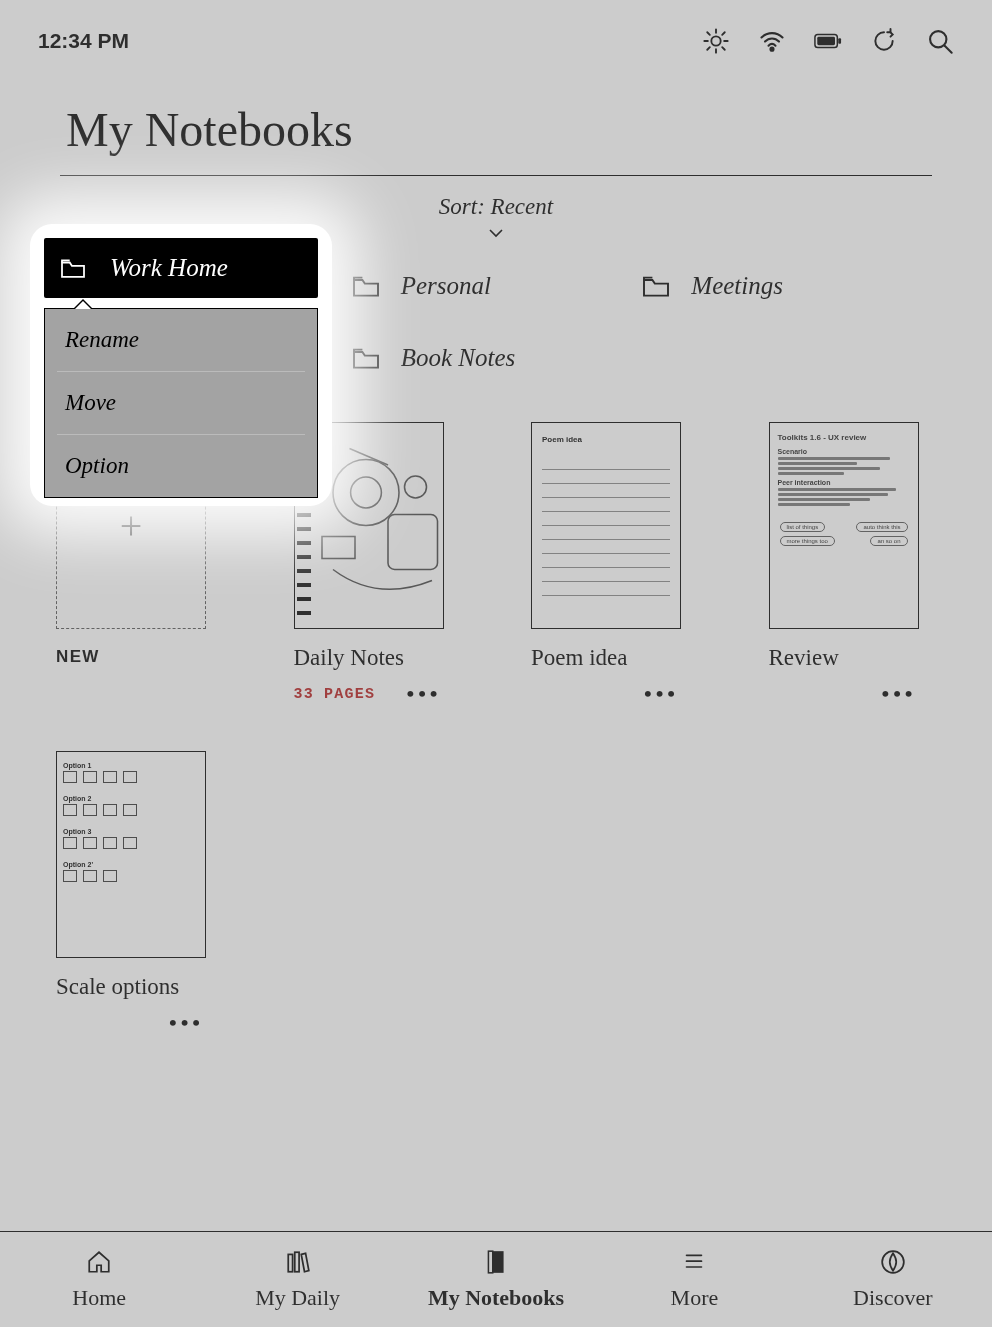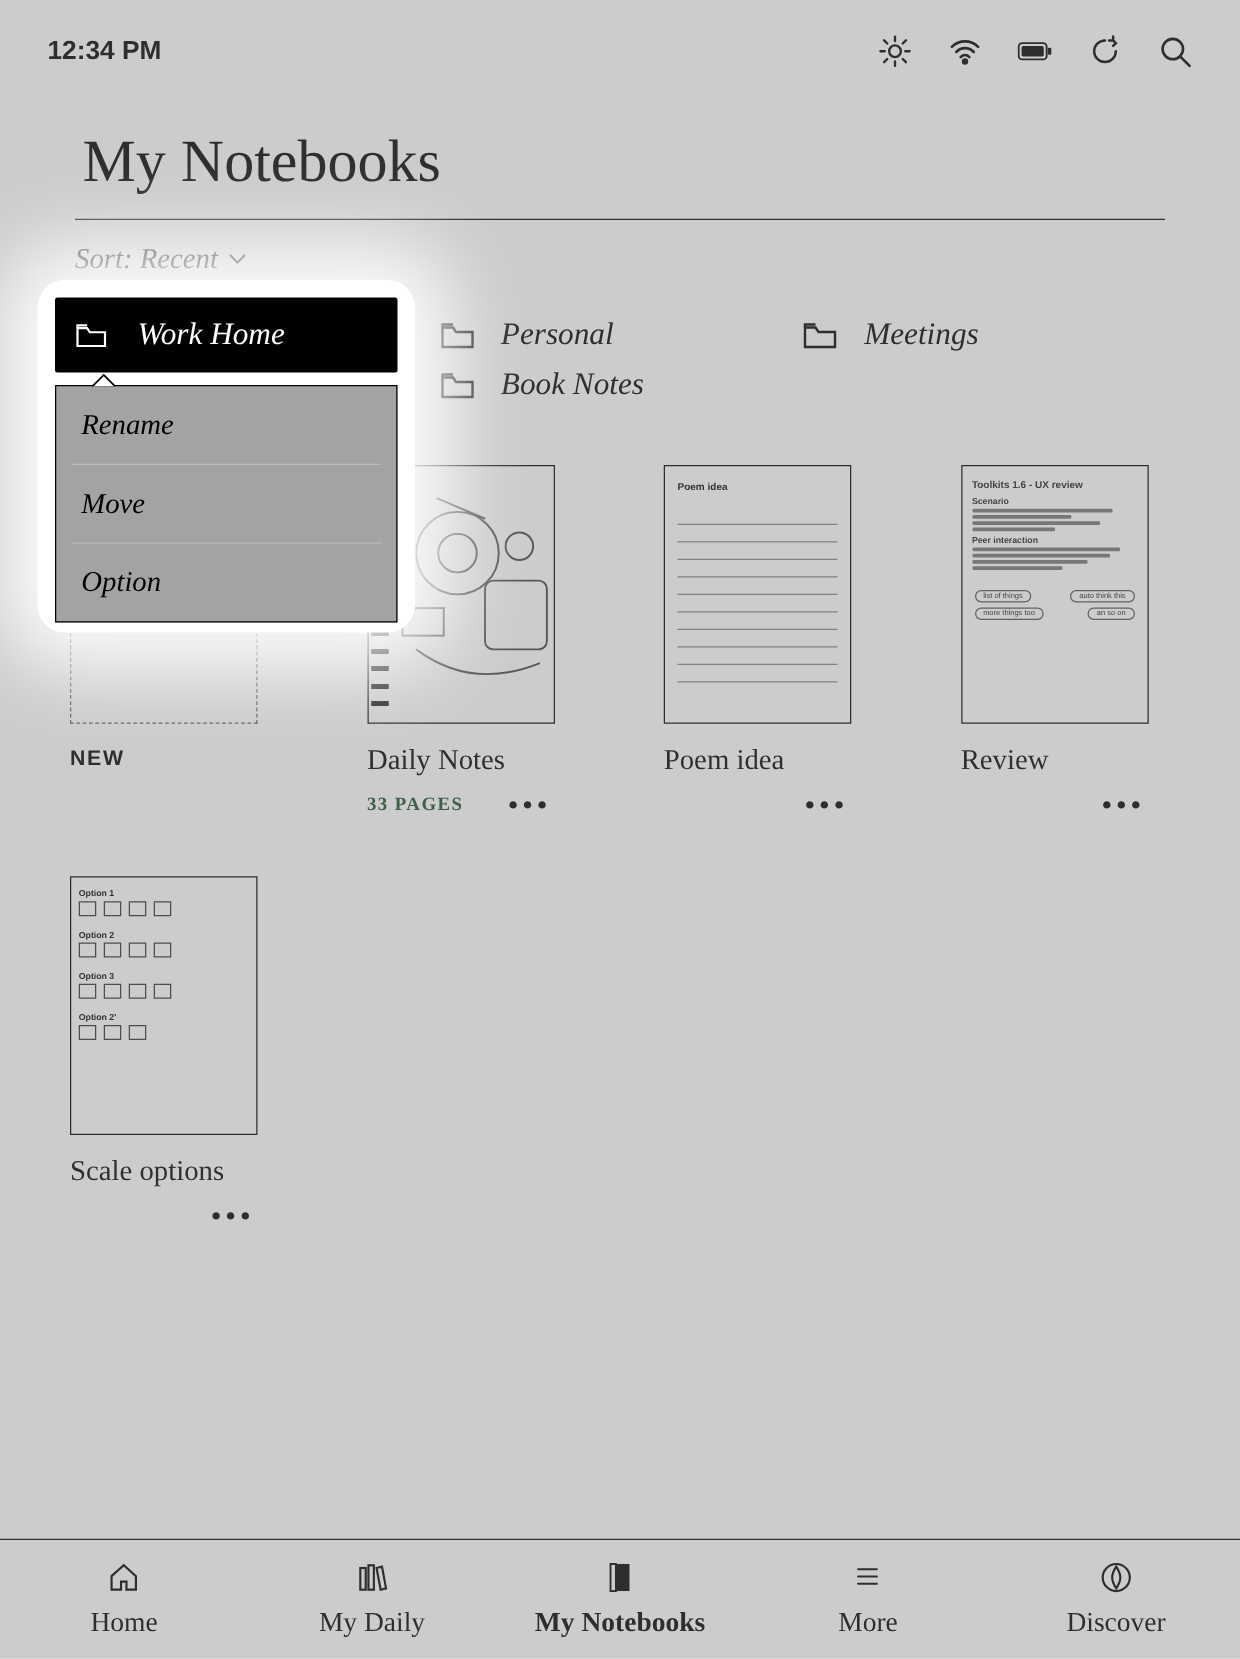--- a/index.html
+++ b/index.html
@@ -34,37 +34,37 @@
     font-size: 21px;
     font-weight: 600;
   }
   .status-icons { display: flex; gap: 28px; align-items: center; }
   .status-icons .ic { width: 28px; height: 28px; display:flex; align-items:center; justify-content:center; }
 
   
   .page-header { padding: 18px 60px 0 60px; }
   .page-title { font-size: 48px; font-weight: 400; margin: 12px 0 18px 6px; }
   .hr { border: none; border-top: 1.5px solid #000; margin: 0; }
-  .sort-row { margin: 18px 0 2px 0; font-size: 23px; font-style: italic; display:flex; align-items:center; gap:8px;}
+  .sort-row { margin: 18px 0 2px 0; font-size: 23px; font-style: italic; display:flex; align-items:center; gap:8px;flex-direction:column;}
   .sort-row .chev { display:inline-block; }
 
   
-  .folders { padding: 0 60px; display:grid; grid-template-columns: repeat(3, 1fr); row-gap: 12px; margin-top: 34px; }
+  .folders { padding: 0 60px; display:grid; grid-template-columns: repeat(3, 1fr); row-gap: 44px; margin-top: 34px; }
   .folder { display:flex; align-items:center; gap: 20px; font-size: 25px; font-style: italic; }
   .folder .ficon { width: 30px; height: 24px; }
 
   
   .grid { padding: 0 56px; display:grid; grid-template-columns: repeat(4, 1fr); column-gap: 70px; row-gap: 44px; margin-top: 50px;}
   .card { width: 150px; }
   .thumb { width: 150px; height: 207px; border: 1.5px solid #000; background:#fff; position:relative; overflow:hidden;}
   .thumb.dashed { border: 1.5px dashed #555; display:flex; align-items:center; justify-content:center; }
   .plus { font-size: 40px; color:#333; }
   .card-title { font-size: 23px; margin-top: 16px; }
   .card-sub-row { display:flex; align-items:center; justify-content:space-between; margin-top: 10px;}
-  .card-sub { font-family: Liberation Serif, serif; font-size: 15px; letter-spacing: 0.08em; font-weight:600; color:#14532d;}
+  .card-sub { font-family: Liberation Mono, monospace; font-size: 15px; letter-spacing: 0.08em; font-weight:600; color:#b91c1c;}
   .dots { font-size: 22px; letter-spacing: 0.18em; font-weight:700; color:#000; padding-right:2px;}
   .new-label { font-family: Arial, sans-serif; font-size: 17px; letter-spacing: 0.08em; font-weight:600; margin-top:18px; }
 
   
   .spiral-thumb { display:flex; }
   .binding { width:14px; background:repeating-linear-gradient(to bottom, #000 0 4px, transparent 4px 14px); margin-left:2px; margin-top:6px; margin-bottom:6px;}
   .mech-sketch { flex:1; position:relative; }
   .mech-sketch svg { width:100%; height:100%; }
 
   .lined-thumb { padding: 12px 10px 10px 10px; font-family: Arial,sans-serif;}

